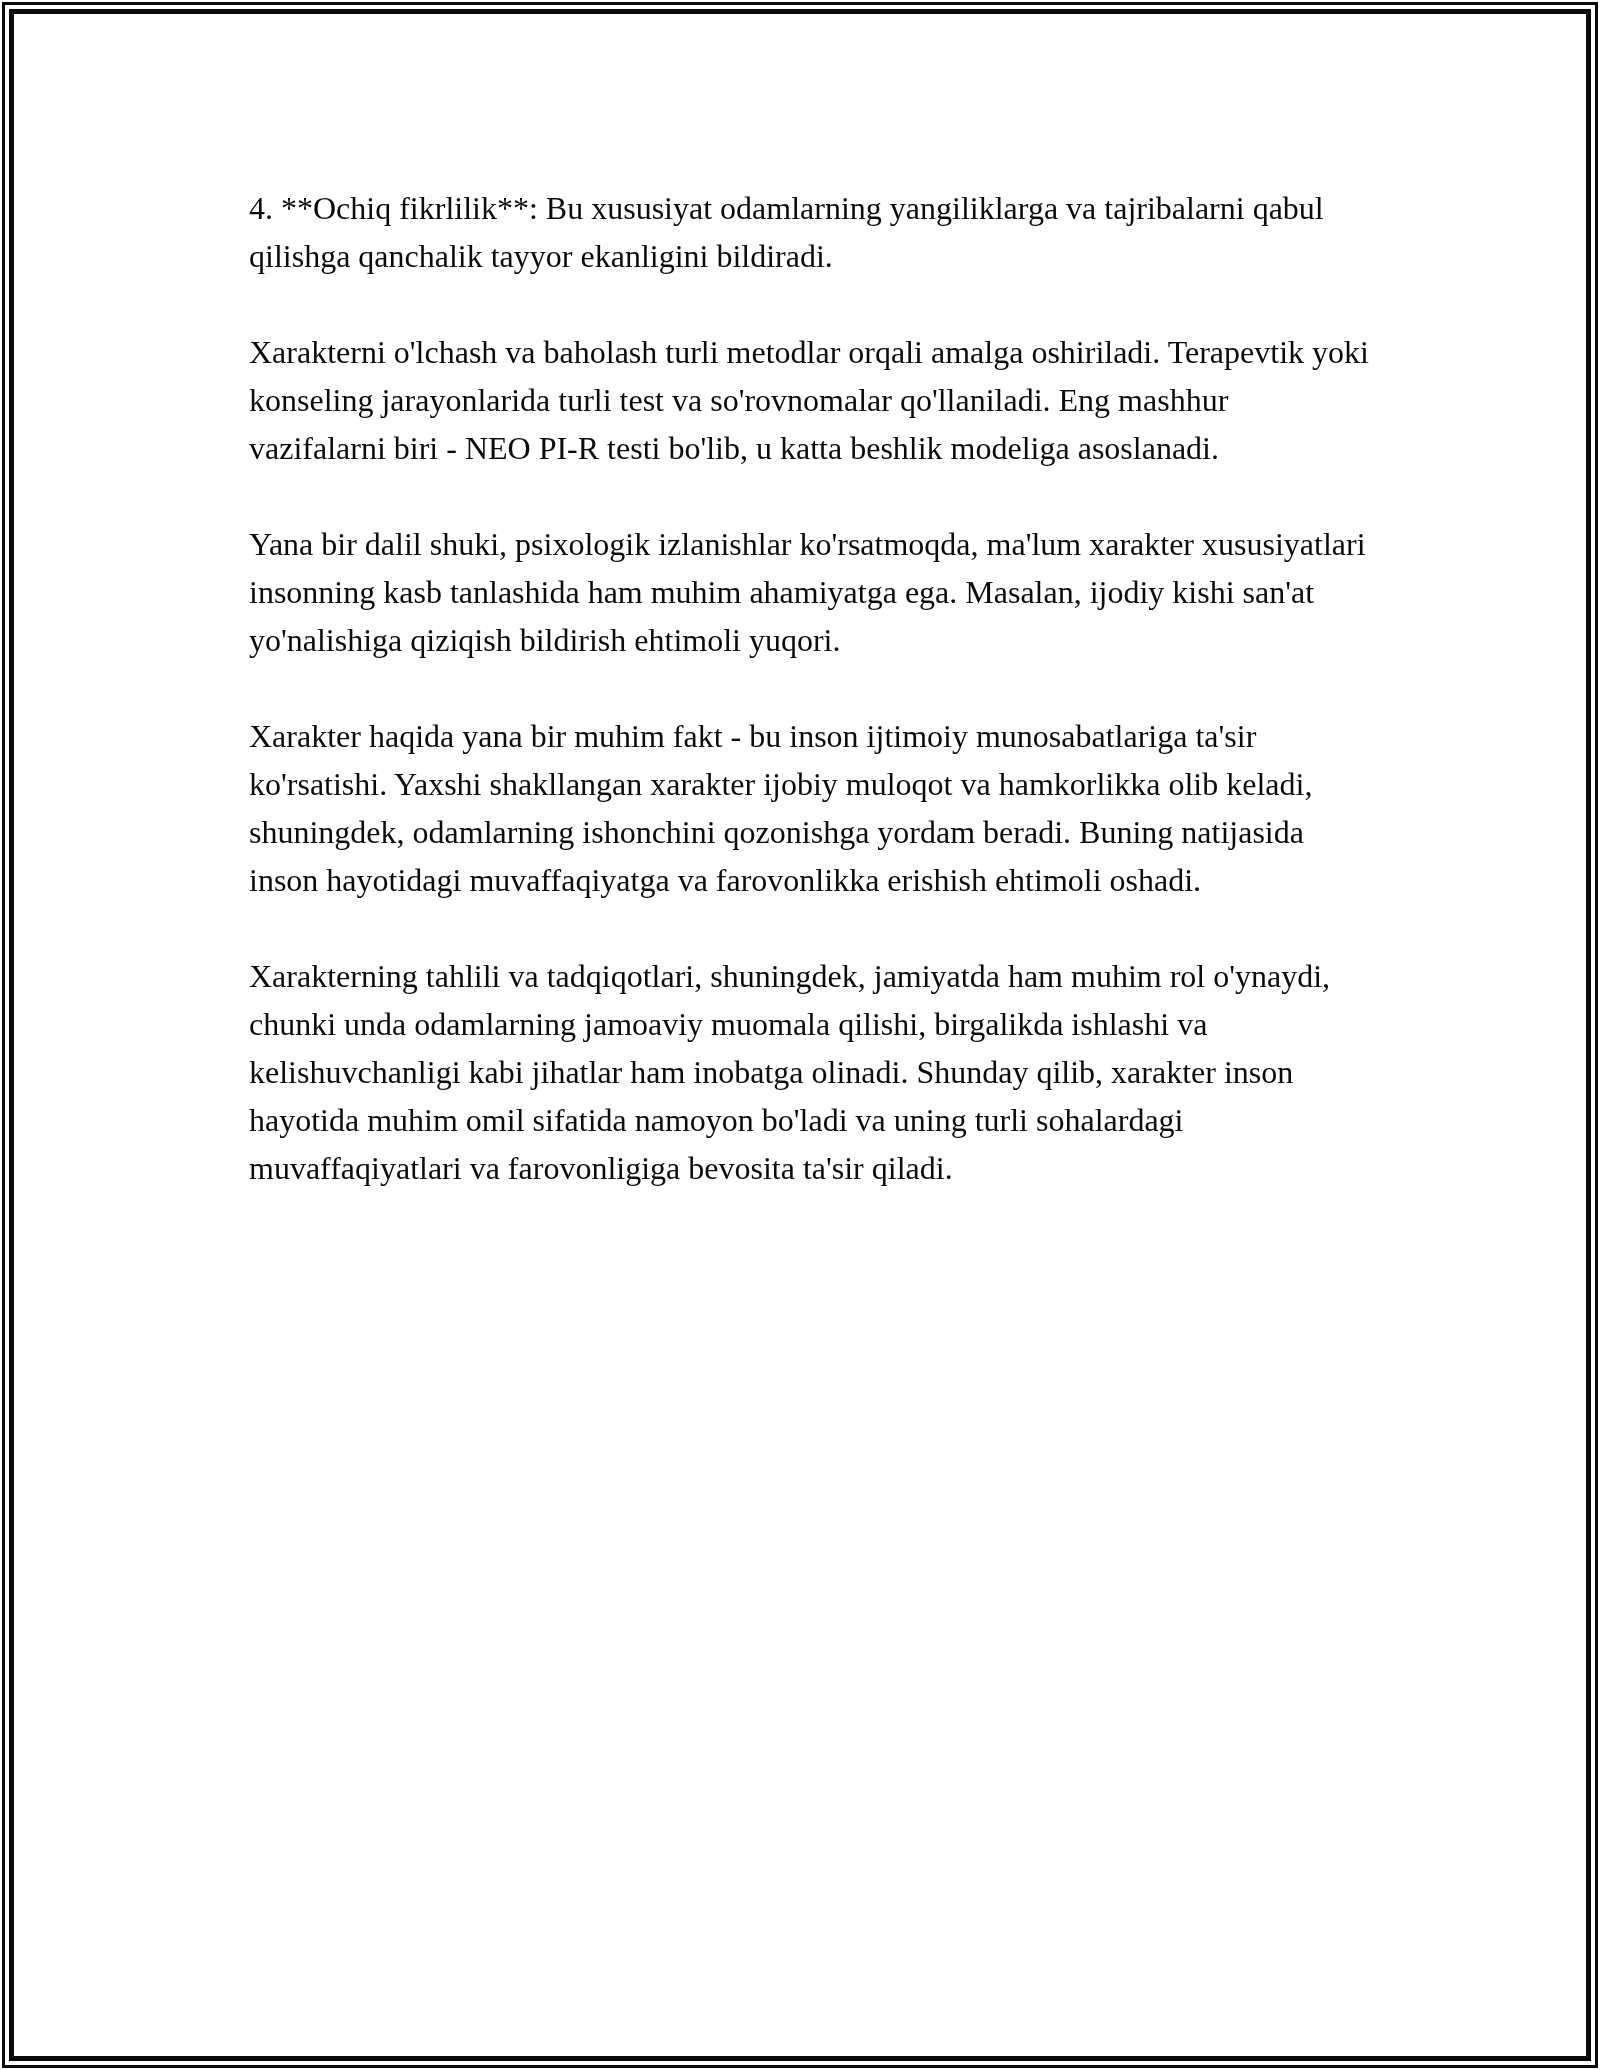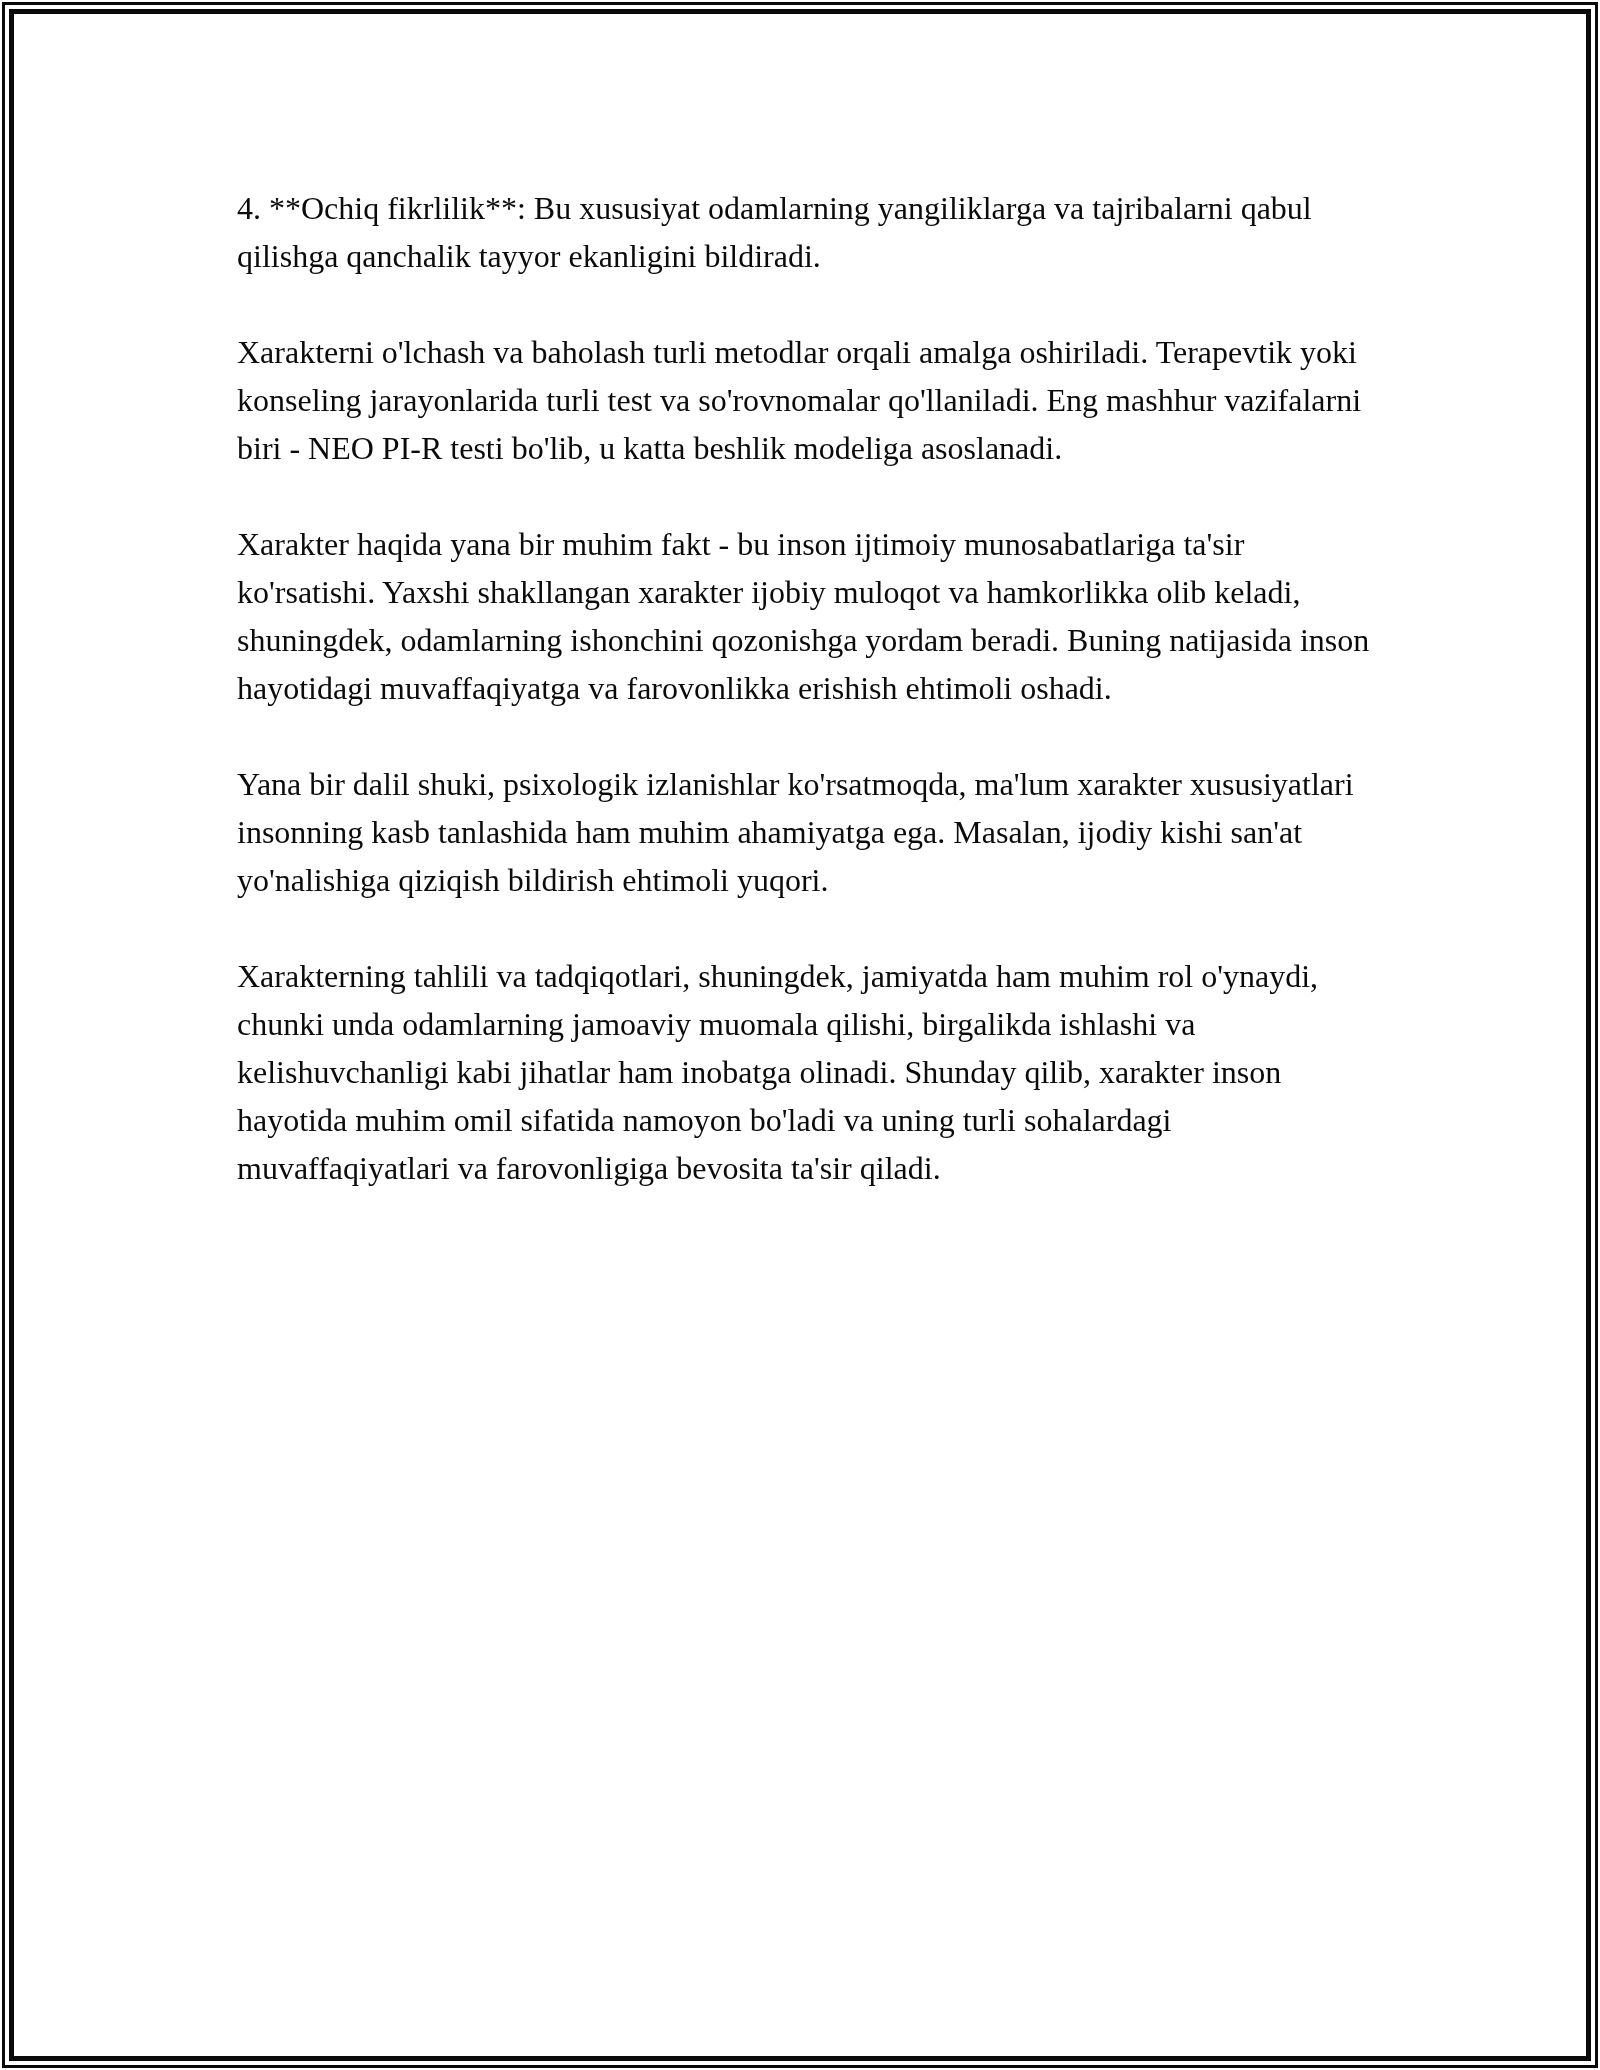--- a/index.html
+++ b/index.html
@@ -28,36 +28,36 @@
     position: absolute;
     top: 14px;
     left: 14px;
     right: 14px;
     bottom: 14px;
     padding: 170px 214px 0 219px;
     box-sizing: border-box;
     overflow: hidden;
   }
   .content p {
-    margin: 0 0 48px 4px;
+    margin: 0 0 48px 16px;
     font-family: "Liberation Serif", "DejaVu Serif", serif;
     font-size: 32px;
     line-height: 48px;
     color: #0b0b0b;
     text-align: left;
     word-spacing: normal;
   }
 </style>
 </head>
 <body>
 
 <div class="page">
   <div class="frame-outer">
     <div class="frame-inner"></div>
   </div>
   <div class="content">
     <p>4. **Ochiq fikrlilik**: Bu xususiyat odamlarning yangiliklarga va tajribalarni qabul qilishga qanchalik tayyor ekanligini bildiradi.</p>
     <p>Xarakterni o'lchash va baholash turli metodlar orqali amalga oshiriladi. Terapevtik yoki konseling jarayonlarida turli test va so'rovnomalar qo'llaniladi. Eng mashhur vazifalarni biri - NEO PI-R testi bo'lib, u katta beshlik modeliga asoslanadi.</p>
+    <p>Yana bir dalil shuki, psixologik izlanishlar ko'rsatmoqda, ma'lum xarakter xususiyatlari insonning kasb tanlashida ham muhim ahamiyatga ega. Masalan, ijodiy kishi san'at yo'nalishiga qiziqish bildirish ehtimoli yuqori.</p>
     <p>Xarakter haqida yana bir muhim fakt - bu inson ijtimoiy munosabatlariga ta'sir ko'rsatishi. Yaxshi shakllangan xarakter ijobiy muloqot va hamkorlikka olib keladi, shuningdek, odamlarning ishonchini qozonishga yordam beradi. Buning natijasida inson hayotidagi muvaffaqiyatga va farovonlikka erishish ehtimoli oshadi.</p>
-    <p>Yana bir dalil shuki, psixologik izlanishlar ko'rsatmoqda, ma'lum xarakter xususiyatlari insonning kasb tanlashida ham muhim ahamiyatga ega. Masalan, ijodiy kishi san'at yo'nalishiga qiziqish bildirish ehtimoli yuqori.</p>
     <p>Xarakterning tahlili va tadqiqotlari, shuningdek, jamiyatda ham muhim rol o'ynaydi, chunki unda odamlarning jamoaviy muomala qilishi, birgalikda ishlashi va kelishuvchanligi kabi jihatlar ham inobatga olinadi. Shunday qilib, xarakter inson hayotida muhim omil sifatida namoyon bo'ladi va uning turli sohalardagi muvaffaqiyatlari va farovonligiga bevosita ta'sir qiladi.</p>
   </div>
 </div>
 
 </body></html>

